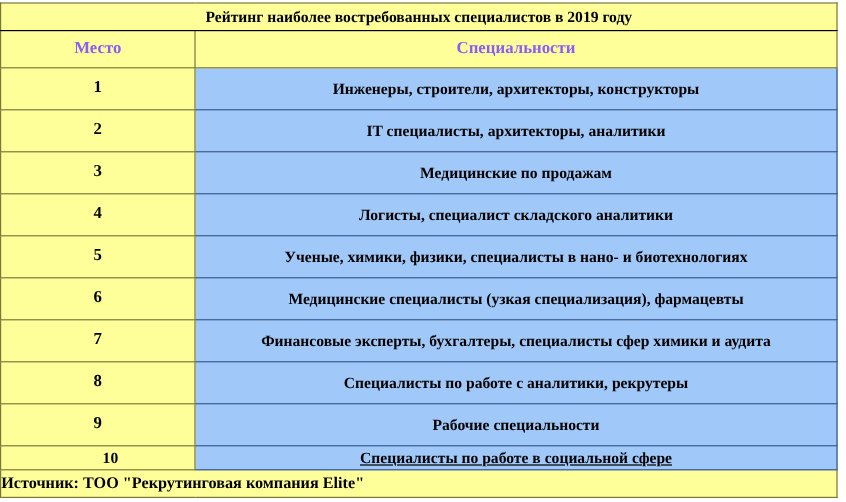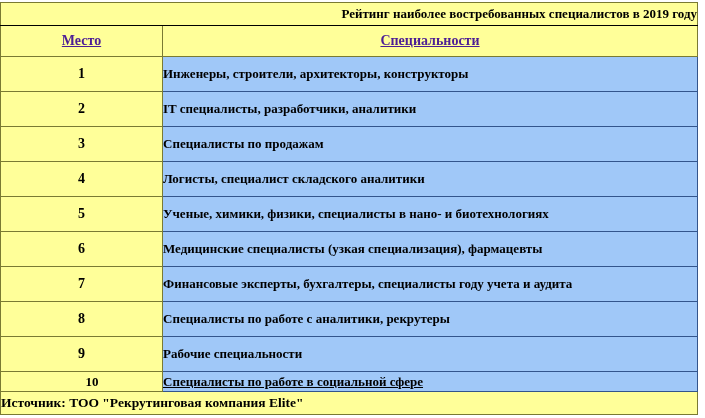--- a/index.html
+++ b/index.html
@@ -29,58 +29,57 @@
 
   table.rating-table td {
     border: 1px solid #7a7a33;
     padding: 0;
     vertical-align: middle;
   }
 
   
   .title-cell {
     background: #ffff99;
-    text-align: right;
+    text-align: center;
     font-weight: bold;
     font-size: 13px;
     color: #000000;
     height: 22px;
     line-height: 22px;
     border-bottom: 1px solid #000000 !important;
   }
 
   
   .col-head {
     background: #ffff99;
     text-align: center;
     font-weight: bold;
     font-size: 14px;
-    color: #4c1d95;
+    color: #8b5cf6;
     height: 30px;
     line-height: 30px;
     border-bottom: 1px solid #7a7a33 !important;
-    text-decoration: underline;
   }
 
   
   .rank-cell {
     background: #ffff99;
     text-align: center;
     font-weight: bold;
     font-size: 14px;
     color: #000000;
     border-right: 1px solid #7a7a33 !important;
     border-top: 1px solid #7a7a33 !important;
     border-bottom: 1px solid #7a7a33 !important;
   }
 
   
   .spec-cell {
     background: #a0c8f8;
-    text-align: left;
+    text-align: center;
     font-weight: bold;
     font-size: 13px;
     color: #000000;
     padding-left: 8px;
     border-top: 1px solid #33558c !important;
     border-bottom: 1px solid #33558c !important;
     border-right: 1px solid #33558c !important;
   }
 
   tr.data-row { height: 35px; }
@@ -121,41 +120,41 @@
         <td class="col-head">Место</td>
         <td class="col-head">Специальности</td>
       </tr>
 
       <tr class="data-row">
         <td class="rank-cell">1</td>
         <td class="spec-cell">Инженеры, строители, архитекторы, конструкторы</td>
       </tr>
       <tr class="data-row">
         <td class="rank-cell">2</td>
-        <td class="spec-cell">IT специалисты, разработчики, аналитики</td>
+        <td class="spec-cell">IT специалисты, архитекторы, аналитики</td>
       </tr>
       <tr class="data-row">
         <td class="rank-cell">3</td>
-        <td class="spec-cell">Специалисты по продажам</td>
+        <td class="spec-cell">Медицинские по продажам</td>
       </tr>
       <tr class="data-row">
         <td class="rank-cell">4</td>
         <td class="spec-cell">Логисты, специалист складского аналитики</td>
       </tr>
       <tr class="data-row">
         <td class="rank-cell">5</td>
         <td class="spec-cell">Ученые, химики, физики, специалисты в нано- и биотехнологиях</td>
       </tr>
       <tr class="data-row">
         <td class="rank-cell">6</td>
         <td class="spec-cell">Медицинские специалисты (узкая специализация), фармацевты</td>
       </tr>
       <tr class="data-row">
         <td class="rank-cell">7</td>
-        <td class="spec-cell">Финансовые эксперты, бухгалтеры, специалисты году учета и аудита</td>
+        <td class="spec-cell">Финансовые эксперты, бухгалтеры, специалисты сфер химики и аудита</td>
       </tr>
       <tr class="data-row">
         <td class="rank-cell">8</td>
         <td class="spec-cell">Специалисты по работе с аналитики, рекрутеры</td>
       </tr>
       <tr class="data-row">
         <td class="rank-cell">9</td>
         <td class="spec-cell">Рабочие специальности</td>
       </tr>
       <tr class="data-row-short">

